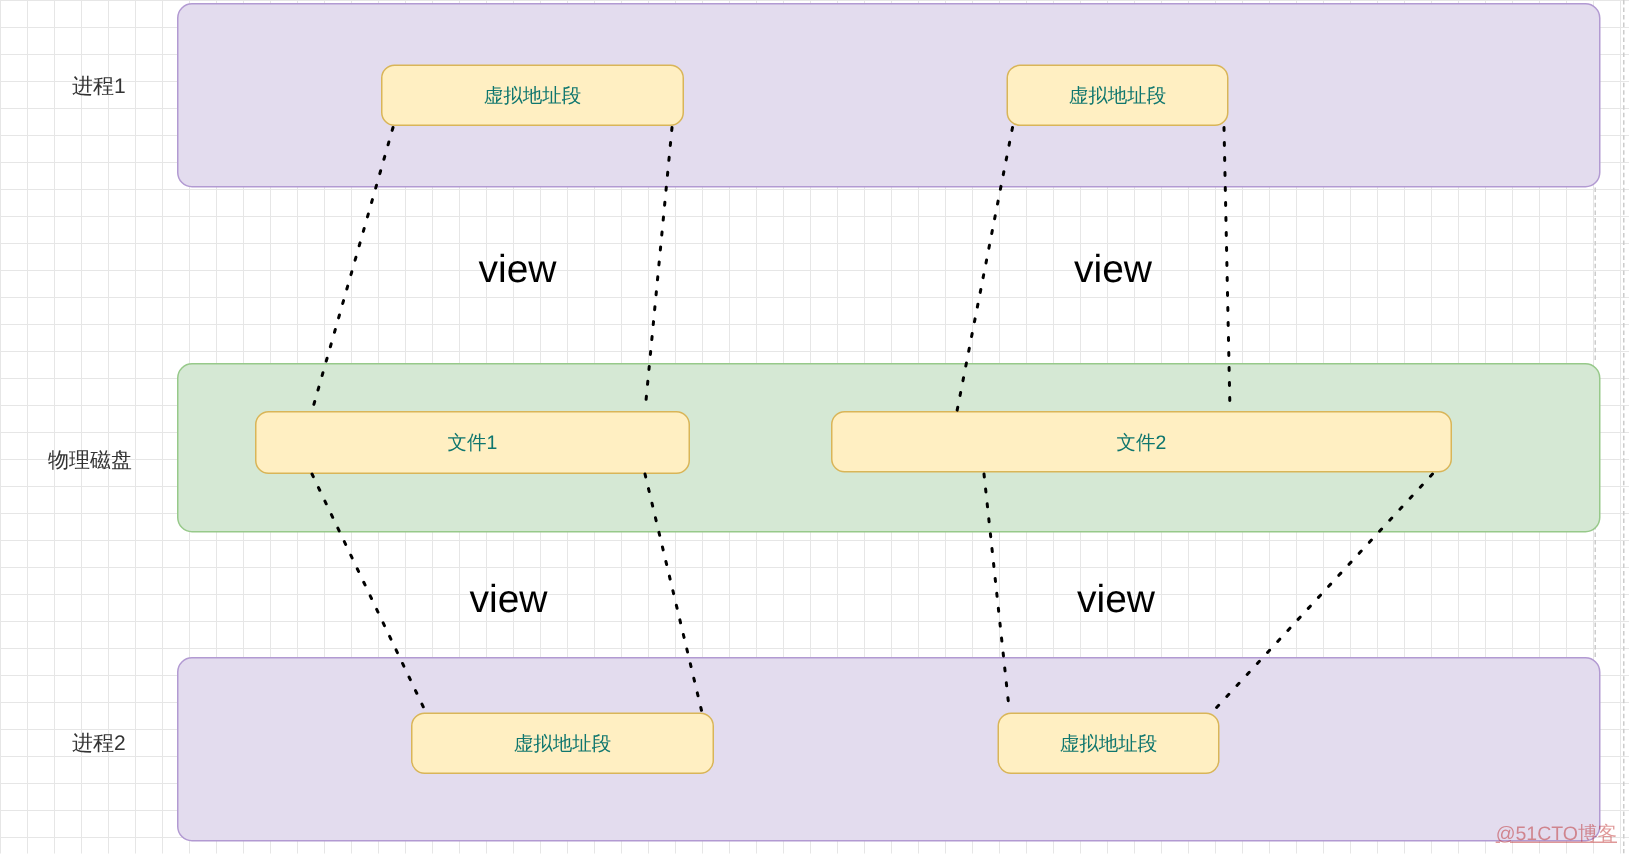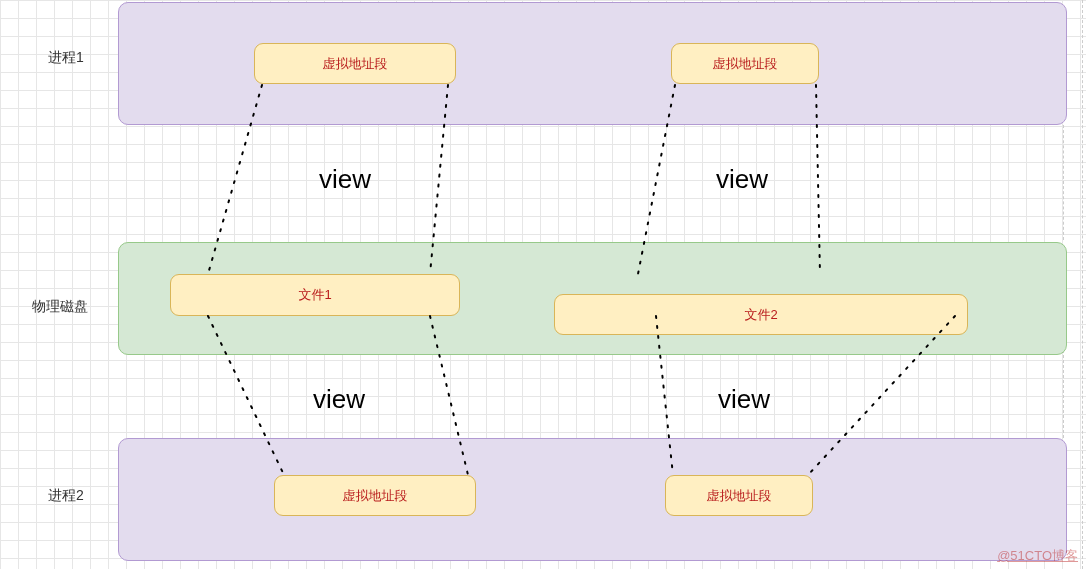--- a/index.html
+++ b/index.html
@@ -21,21 +21,21 @@
     .green  { background: #d5e8d4; border-color: #97c98a; }
     .box {
       position: absolute;
       background: #ffefc2;
       border: 1.5px solid #d9b558;
       border-radius: 9px;
       display: flex;
       align-items: center;
       justify-content: center;
       font-size: 13px;
-      color: #b91c1c;
+      color: #0f766e;
     }
     .leftlabel {
       position: absolute;
       font-size: 14px;
       color: #333;
     }
     .viewlabel {
       position: absolute;
       font-size: 26px;
       color: #000;
@@ -71,21 +71,21 @@
 <div class="container purple" style="left:118px; top:2px; width:949px; height:123px;"></div>
 
 <div class="container green" style="left:118px; top:242px; width:949px; height:113px;"></div>
 
 <div class="container purple" style="left:118px; top:438px; width:949px; height:123px;"></div>
 
 <div class="box" style="left:254px; top:43px; width:202px; height:41px;">虚拟地址段</div>
 <div class="box" style="left:671px; top:43px; width:148px; height:41px;">虚拟地址段</div>
 
 <div class="box" style="left:170px; top:274px; width:290px; height:42px;">文件1</div>
-<div class="box" style="left:554px; top:274px; width:414px; height:41px;margin-top:20px;">文件2</div>
+<div class="box" style="left:554px; top:274px; width:414px; height:41px;">文件2</div>
 
 <div class="box" style="left:274px; top:475px; width:202px; height:41px;">虚拟地址段</div>
 <div class="box" style="left:665px; top:475px; width:148px; height:41px;">虚拟地址段</div>
 
 <div class="viewlabel" style="left:319px; top:164px;">view</div>
 <div class="viewlabel" style="left:716px; top:164px;">view</div>
 <div class="viewlabel" style="left:313px; top:384px;">view</div>
 <div class="viewlabel" style="left:718px; top:384px;">view</div>
 
 <svg class="dotted">

